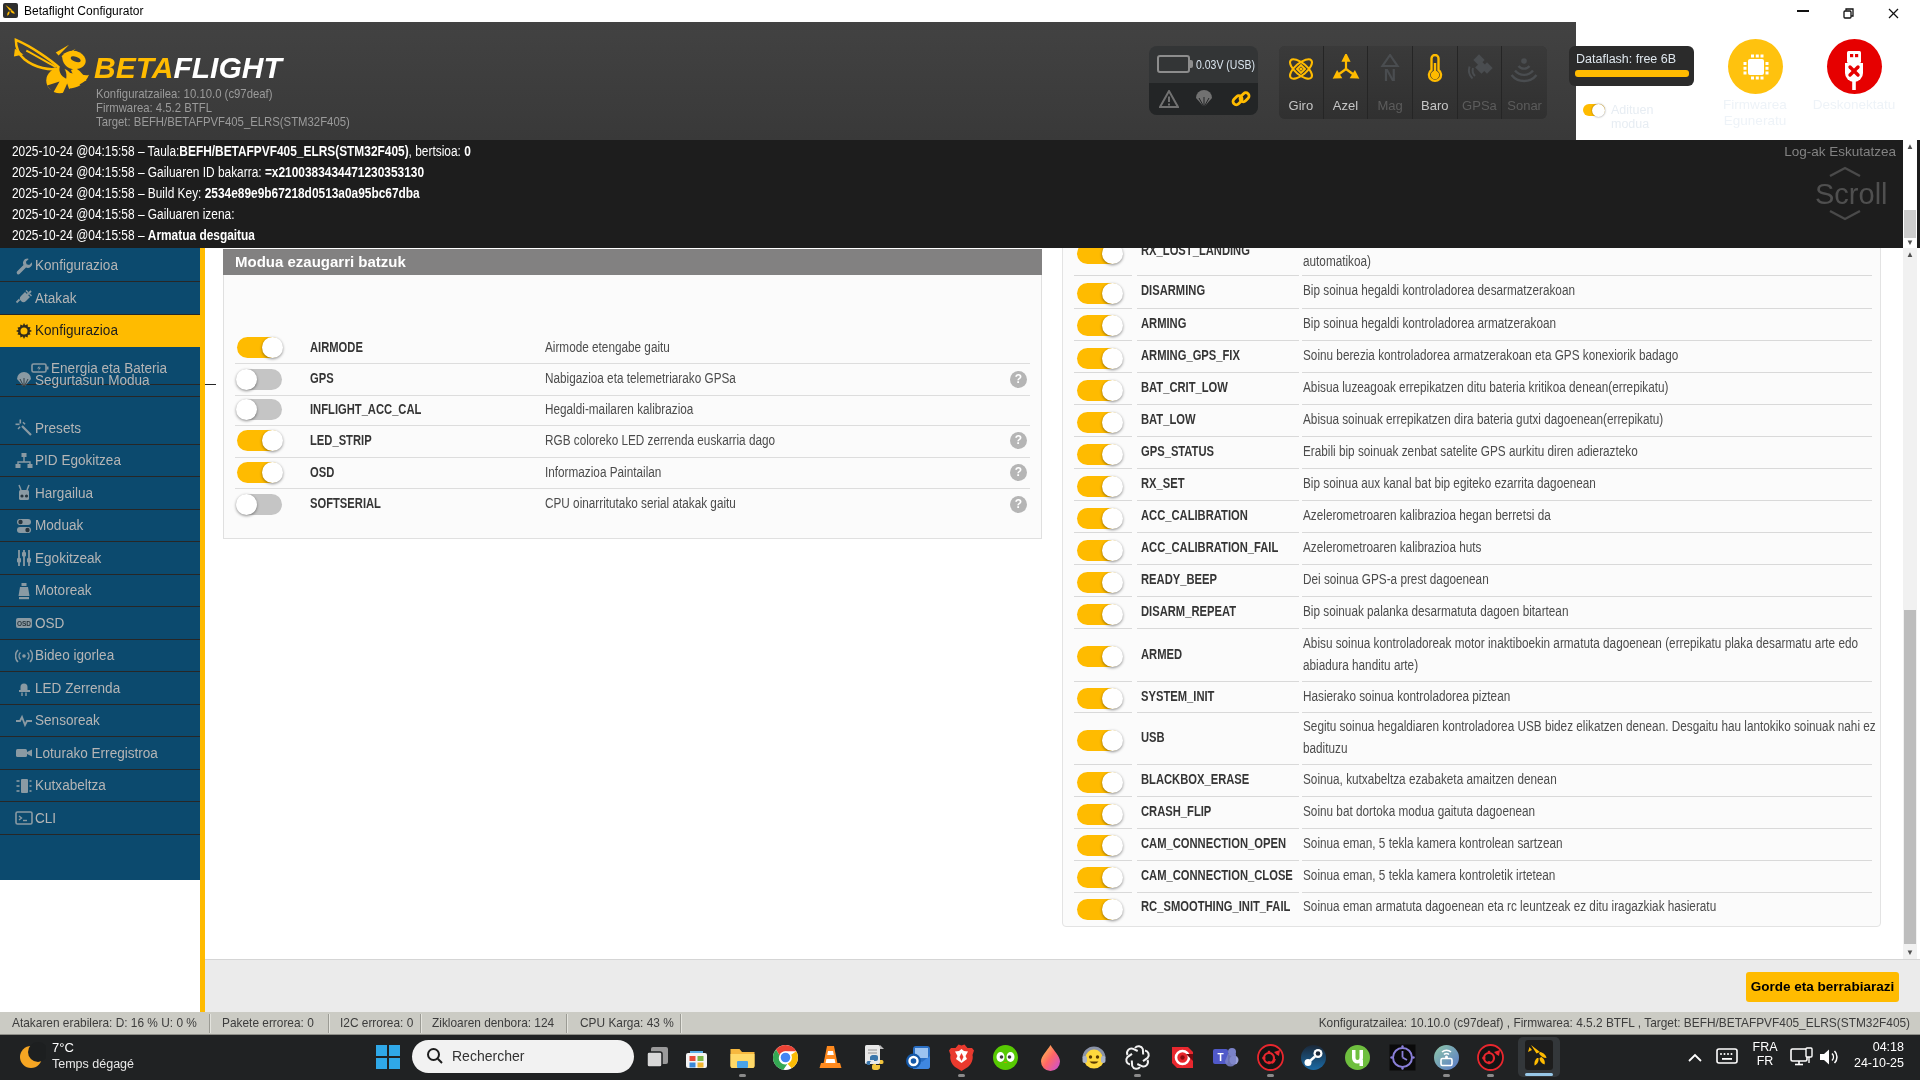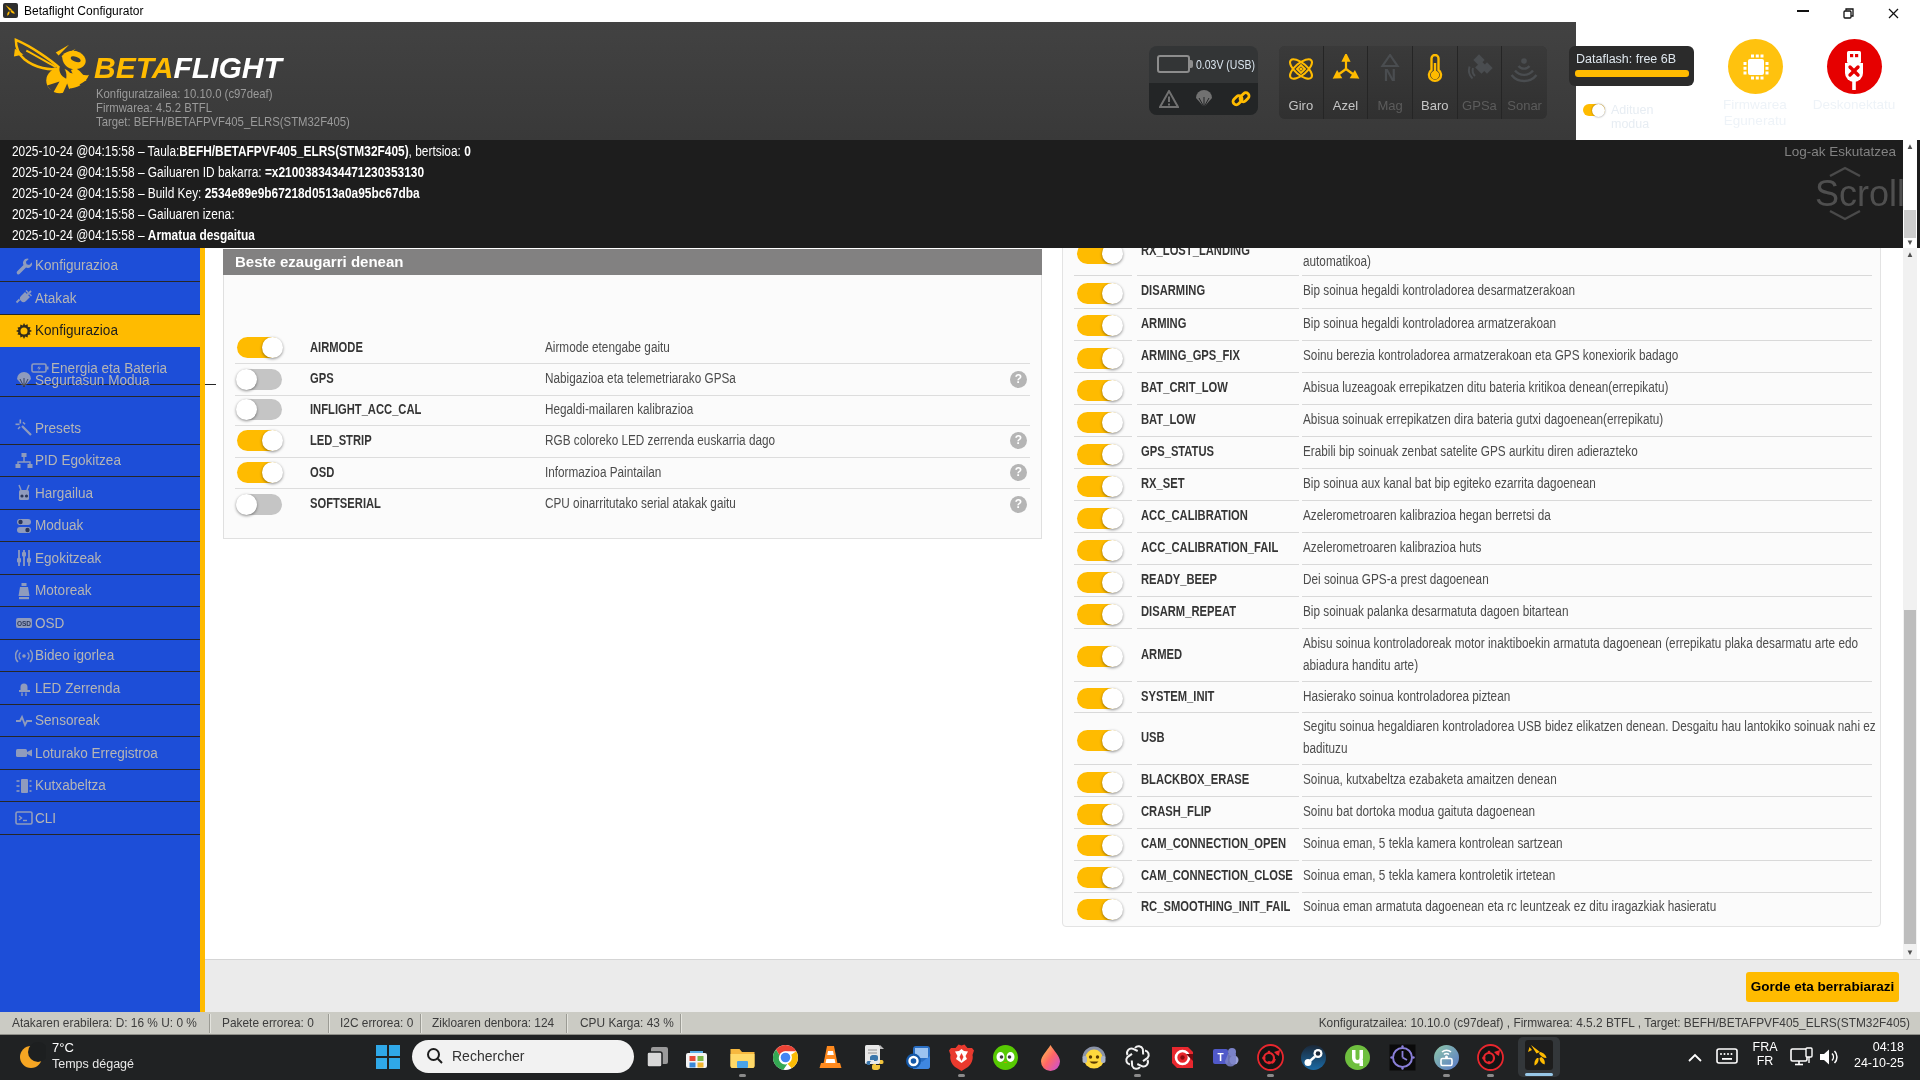--- a/index.html
+++ b/index.html
@@ -32,21 +32,21 @@
 .hbtn-circle{position:absolute;width:55px;height:55px;border-radius:50%}
 .hbtn-lbl{position:absolute;text-align:center;font-size:13.5px;color:#eef3f8;line-height:16px}
 
 #log{position:absolute;left:0;top:140px;width:1920px;height:108px;background:#1d1d1d;z-index:45}
 .logline{position:absolute;left:12px;font-size:14px;color:#fff;white-space:pre;transform:scaleX(.85);transform-origin:0 0}
 #log .hidelog{position:absolute;right:24px;top:4px;font-size:13.5px;color:#828282}
 #log .scrollw{position:absolute;right:45px;top:24px;width:60px;text-align:center;color:#4f4f4f}
 #logsb{position:absolute;right:3px;top:0;width:14px;height:108px;background:#fff}
 #logsb .thumb{position:absolute;left:1px;top:70px;width:12px;height:28px;background:#cdcdcd}
 
-#sidebar{position:absolute;left:0;top:248px;width:205px;height:764px;background:#1d4ed8;z-index:30}
+#sidebar{position:absolute;left:0;top:248px;width:205px;height:632px;background:#0c4a6e;z-index:30}
 .tab{position:absolute;left:0;width:200px;height:32.5px;border-bottom:1px solid #272727;color:#b5b5b5;font-size:15.5px}
 .tab .ic{position:absolute;left:15px;top:7px;width:18px;height:18px;opacity:.75}
 .tab .tl{position:absolute;left:35px;top:6.5px;white-space:pre;transform:scaleX(.875);transform-origin:0 0}
 .tab.sel{background:#ffbb00;color:#1d1d1d;width:205px;border-bottom:none}
 .tab.sel .ic{opacity:.9}
 
 #content{position:absolute;left:205px;top:140px;width:1715px;height:819px;background:#fff;z-index:10}
 
 #lpanel{position:absolute;left:18px;top:109px;width:819px;height:290px;background:#fbfbfb;border:1px solid #e0e0e0;border-top:none}
 #lpanel .phead{position:absolute;left:-1px;top:0px;width:819px;height:26px;background:#828181;color:#fff;font-weight:bold;font-size:15px;line-height:26px;padding-left:12px}
@@ -279,21 +279,21 @@
   <div class="logline" style="top:3px">2025-10-24 @04:15:58 – Taula:<b>BEFH/BETAFPVF405_ELRS(STM32F405)</b>, bertsioa: <b>0</b></div>
   <div class="logline" style="top:24px">2025-10-24 @04:15:58 – Gailuaren ID bakarra: <b>=x2100383434471230353130</b></div>
   <div class="logline" style="top:45px">2025-10-24 @04:15:58 – Build Key: <b>2534e89e9b67218d0513a0a95bc67dba</b></div>
   <div class="logline" style="top:66px">2025-10-24 @04:15:58 – Gailuaren izena:</div>
   <div class="logline" style="top:87px">2025-10-24 @04:15:58 – <b>Armatua desgaitua</b></div>
   <div class="hidelog">Log-ak Eskutatzea</div>
   <div class="scrollw">
     <svg width="44" height="13" viewBox="0 0 44 13">
         <path d="M7 11 L22 3 L37 11" fill="none" stroke="#4a4a4a" stroke-width="2.4"></path>
       </svg>
-    <div style="font-size:36px;line-height:28px;margin-top:-2px">Scroll</div>
+    <div style="font-size:29px;line-height:28px;margin-top:-2px">Scroll</div>
     <svg width="44" height="13" viewBox="0 0 44 13">
         <path d="M7 2 L22 10 L37 2" fill="none" stroke="#4a4a4a" stroke-width="2.4"></path>
       </svg>
   </div>
   <div id="logsb">
     <div style="position:absolute;left:0;top:2px;width:14px;text-align:center;font-size:8px;color:#505050">▲</div>
     <div class="thumb"></div>
     <div style="position:absolute;left:0;bottom:1px;width:14px;text-align:center;font-size:8px;color:#505050">▼</div>
   </div>
 </div>
@@ -588,21 +588,21 @@
       <div class="rname" style="left: 78px; top: 623.7px;">CAM_CONNECTION_OPEN</div>
       <div class="rdesc" style="left: 240px; top: 623.7px;">Soinua eman, 5 tekla kamera kontrolean sartzean</div>
       <div class="tg on sm" style="left: 14px; top: 656px;"></div>
       <div class="rname" style="left: 78px; top: 655.5px;">CAM_CONNECTION_CLOSE</div>
       <div class="rdesc" style="left: 240px; top: 655.5px;">Soinua eman, 5 tekla kamera kontroletik irtetean</div>
       <div class="tg on sm" style="left: 14px; top: 687.5px;"></div>
       <div class="rname" style="left: 78px; top: 687px;">RC_SMOOTHING_INIT_FAIL</div>
       <div class="rdesc" style="left: 240px; top: 687px;">Soinua eman armatuta dagoenean eta rc leuntzeak ez ditu iragazkiak hasieratu</div>
     </div>
   <div id="lpanel">
-    <div class="phead">Beste ezaugarri denean</div>
+    <div class="phead">Modua ezaugarri batzuk</div>
   <div class="lrow-sep" style="top: 113.8px;"></div>
       <div class="lrow-sep" style="top: 146px;"></div>
       <div class="lrow-sep" style="top: 175.5px;"></div>
       <div class="lrow-sep" style="top: 207.5px;"></div>
       <div class="lrow-sep" style="top: 239.2px;"></div>
       <div class="tg on" style="left: 13px; top: 88px;"></div>
       <div class="rname" style="left: 86px; top: 89.5px;">AIRMODE</div>
       <div class="rdesc" style="left: 321px; top: 89.5px;">Airmode etengabe gaitu</div>
       <div class="tg off" style="left: 13px; top: 119.5px;"></div>
       <div class="rname" style="left: 86px; top: 121px;">GPS</div>

